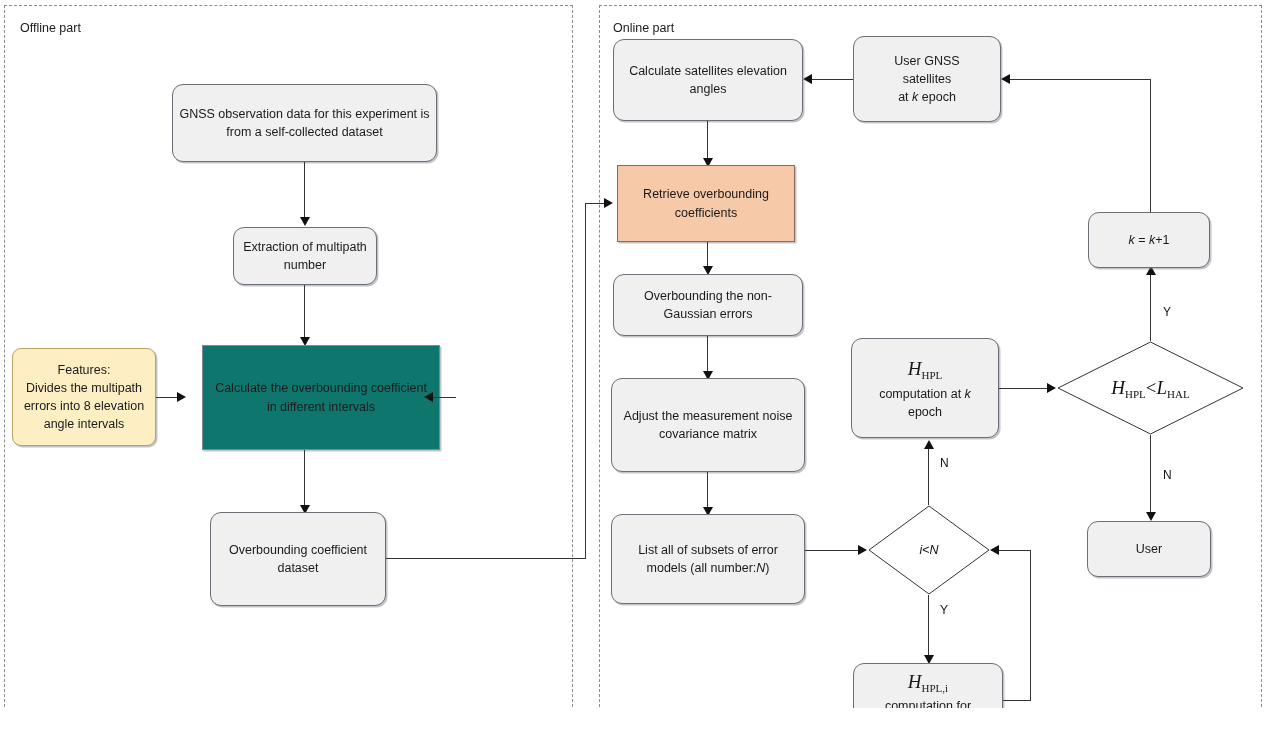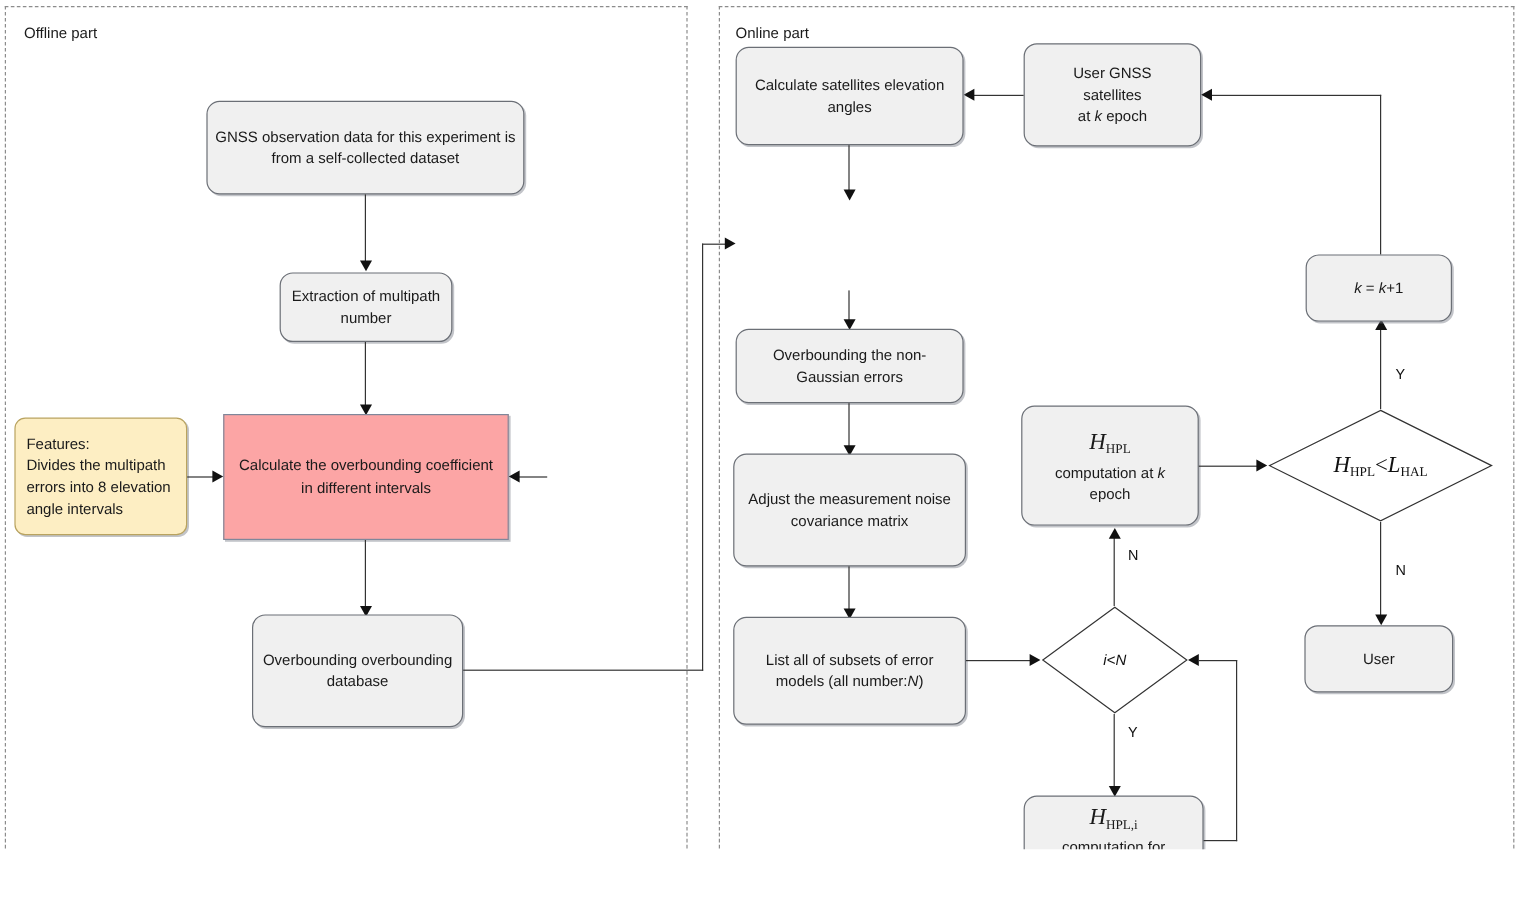--- a/index.html
+++ b/index.html
@@ -43,22 +43,23 @@
     border: 1px solid #6b6f76;
     background: #f0f0f0;
     border-radius: 11px;
     padding: 3px 6px;
     box-shadow: 1.5px 1.5px 0 rgba(120,125,135,0.45);
   }
   .node.sq {
     border-radius: 0;
   }
   .node.blue {
-    background: #fca5a5;
+    background: #0f766e;
     border-color: #7f879a;
+    margin-left: 16px;
   }
   .node.orange {
     background: #f6c9a8;
     border-color: #8a6b55;
   }
   .node.yellow {
     background: #fdeec3;
     border-color: #b9a35f;
     border-radius: 9px;
     text-align: left;
@@ -160,39 +161,39 @@
     <span class="txt">Extraction of multipath number</span>
   </div>
 
   <div class="ln lnv" style="left:304px; top:285px; height:57px;"></div>
   <div class="arrow down" style="left:300px; top:337px;"></div>
 
   <div class="node sq blue" style="left:186px; top:345px; width:238px; height:105px;">
     <span class="txt">Calculate the overbounding coefficient in different intervals</span>
   </div>
 
-  <div class="node yellow" style="left:12px; top:348px; width:144px; height:98px;">
+  <div class="node yellow" style="left:12px; top:348px; width:144px; height:98px;text-align:center;">
     <span class="txt">
       <span>Features:</span><br>
       <span>Divides the multipath errors into 8 elevation angle intervals</span>
     </span>
   </div>
 
   <div class="ln lnh" style="left:156px; top:397px; width:23px;"></div>
   <div class="arrow right" style="left:177px; top:392px;"></div>
 
 
   <div class="ln lnh" style="left:432px; top:397px; width:24px;"></div>
   <div class="arrow left" style="left:424px; top:392px;"></div>
 
   <div class="ln lnv" style="left:304px; top:450px; width:1px; height:60px;"></div>
   <div class="arrow down" style="left:300px; top:505px;"></div>
 
   <div class="node" style="left:210px; top:512px; width:176px; height:94px;">
-    <span class="txt">Overbounding overbounding database</span>
+    <span class="txt">Overbounding coefficient dataset</span>
   </div>
 
   <div class="ln lnh" style="left:386px; top:558px; width:200px;"></div>
   <div class="ln lnv" style="left:585px; top:203px; height:356px;"></div>
   <div class="ln lnh" style="left:585px; top:203px; width:23px;"></div>
   <div class="arrow right" style="left:604px; top:198px;"></div>
 
   <div class="region" style="left:599px; top:5px; width:663px; height:737px;"></div>
   <div class="region-label" style="left:613px; top:21px;">Online part</div>
 
@@ -207,20 +208,23 @@
   <div class="ln lnh" style="left:811px; top:79px; width:42px;"></div>
   <div class="arrow left" style="left:803px; top:74px;"></div>
 
   <div class="node" style="left:613px; top:39px; width:190px; height:82px;">
     <span class="txt">Calculate satellites elevation angles</span>
   </div>
 
   <div class="ln lnv" style="left:707px; top:121px; height:42px;"></div>
   <div class="arrow down" style="left:703px; top:158px;"></div>
 
+  <div class="node sq orange" style="left:617px; top:165px; width:178px; height:77px;">
+    <span class="txt">Retrieve overbounding coefficients</span>
+  </div>
 
   <div class="ln lnv" style="left:707px; top:242px; height:29px;"></div>
   <div class="arrow down" style="left:703px; top:266px;"></div>
 
   <div class="node" style="left:613px; top:274px; width:190px; height:62px;">
     <span class="txt">Overbounding the non-Gaussian errors</span>
   </div>
 
   <div class="ln lnv" style="left:707px; top:336px; height:40px;"></div>
   <div class="arrow down" style="left:703px; top:371px;"></div>

